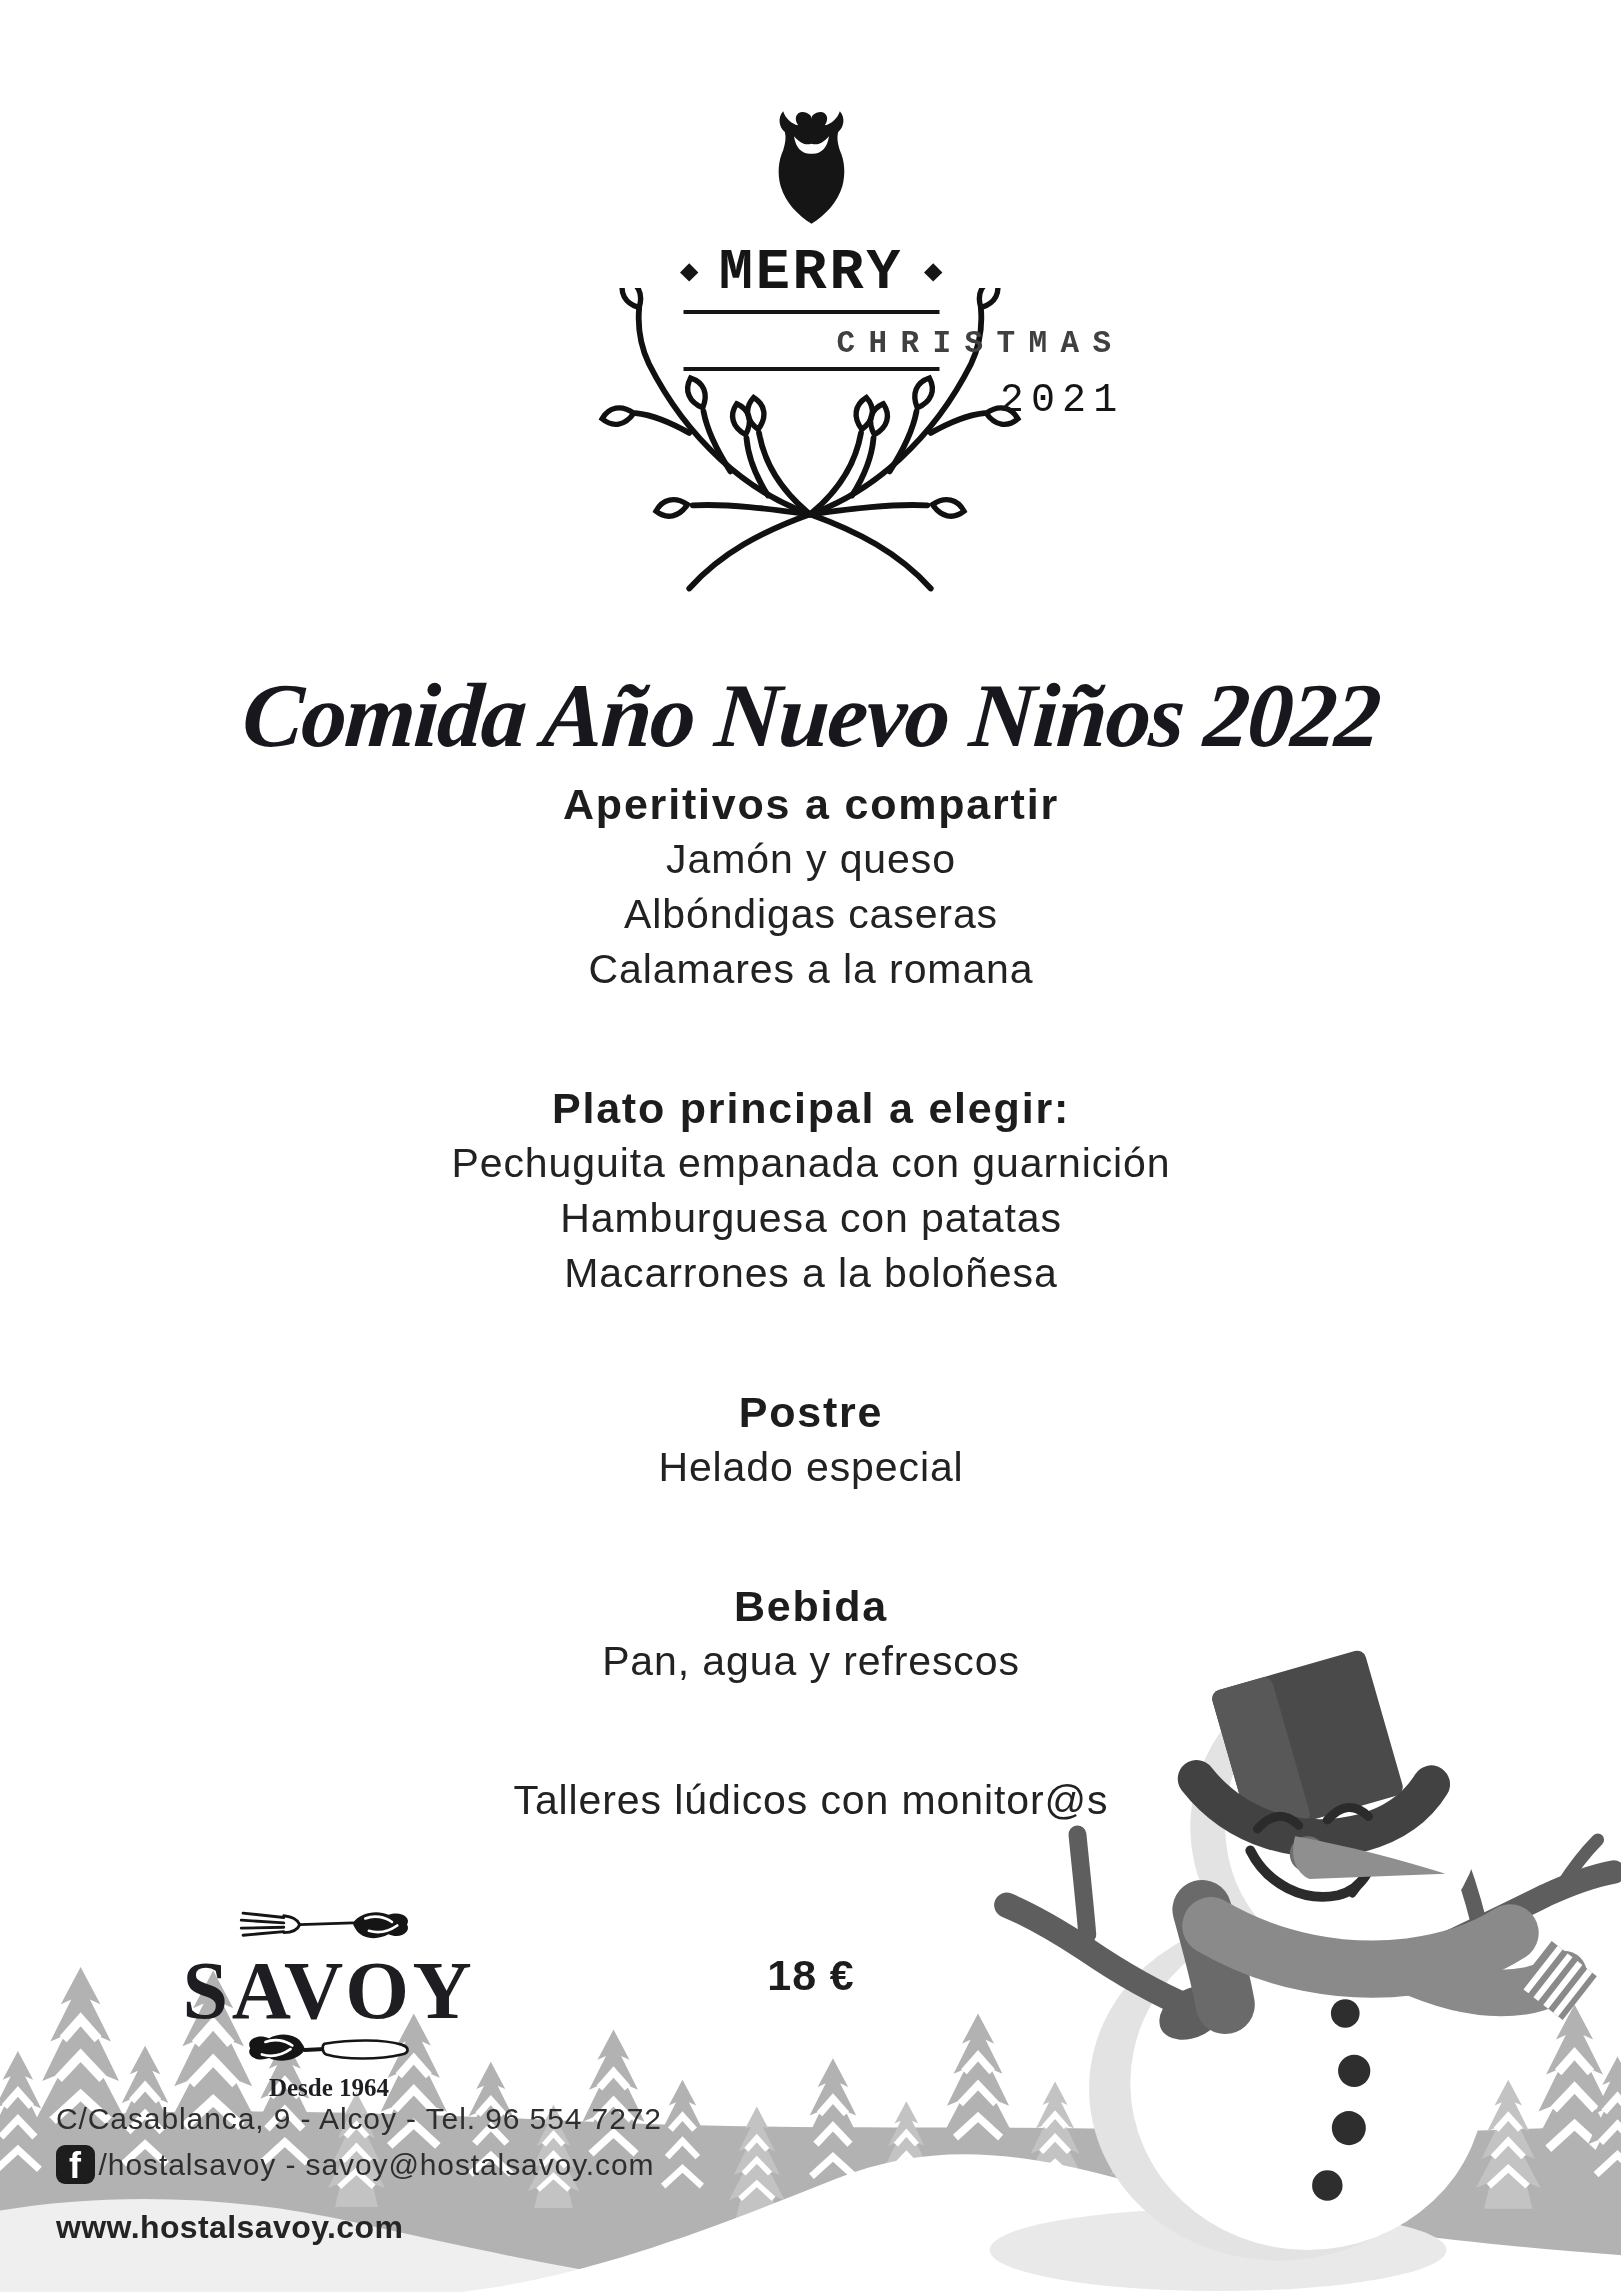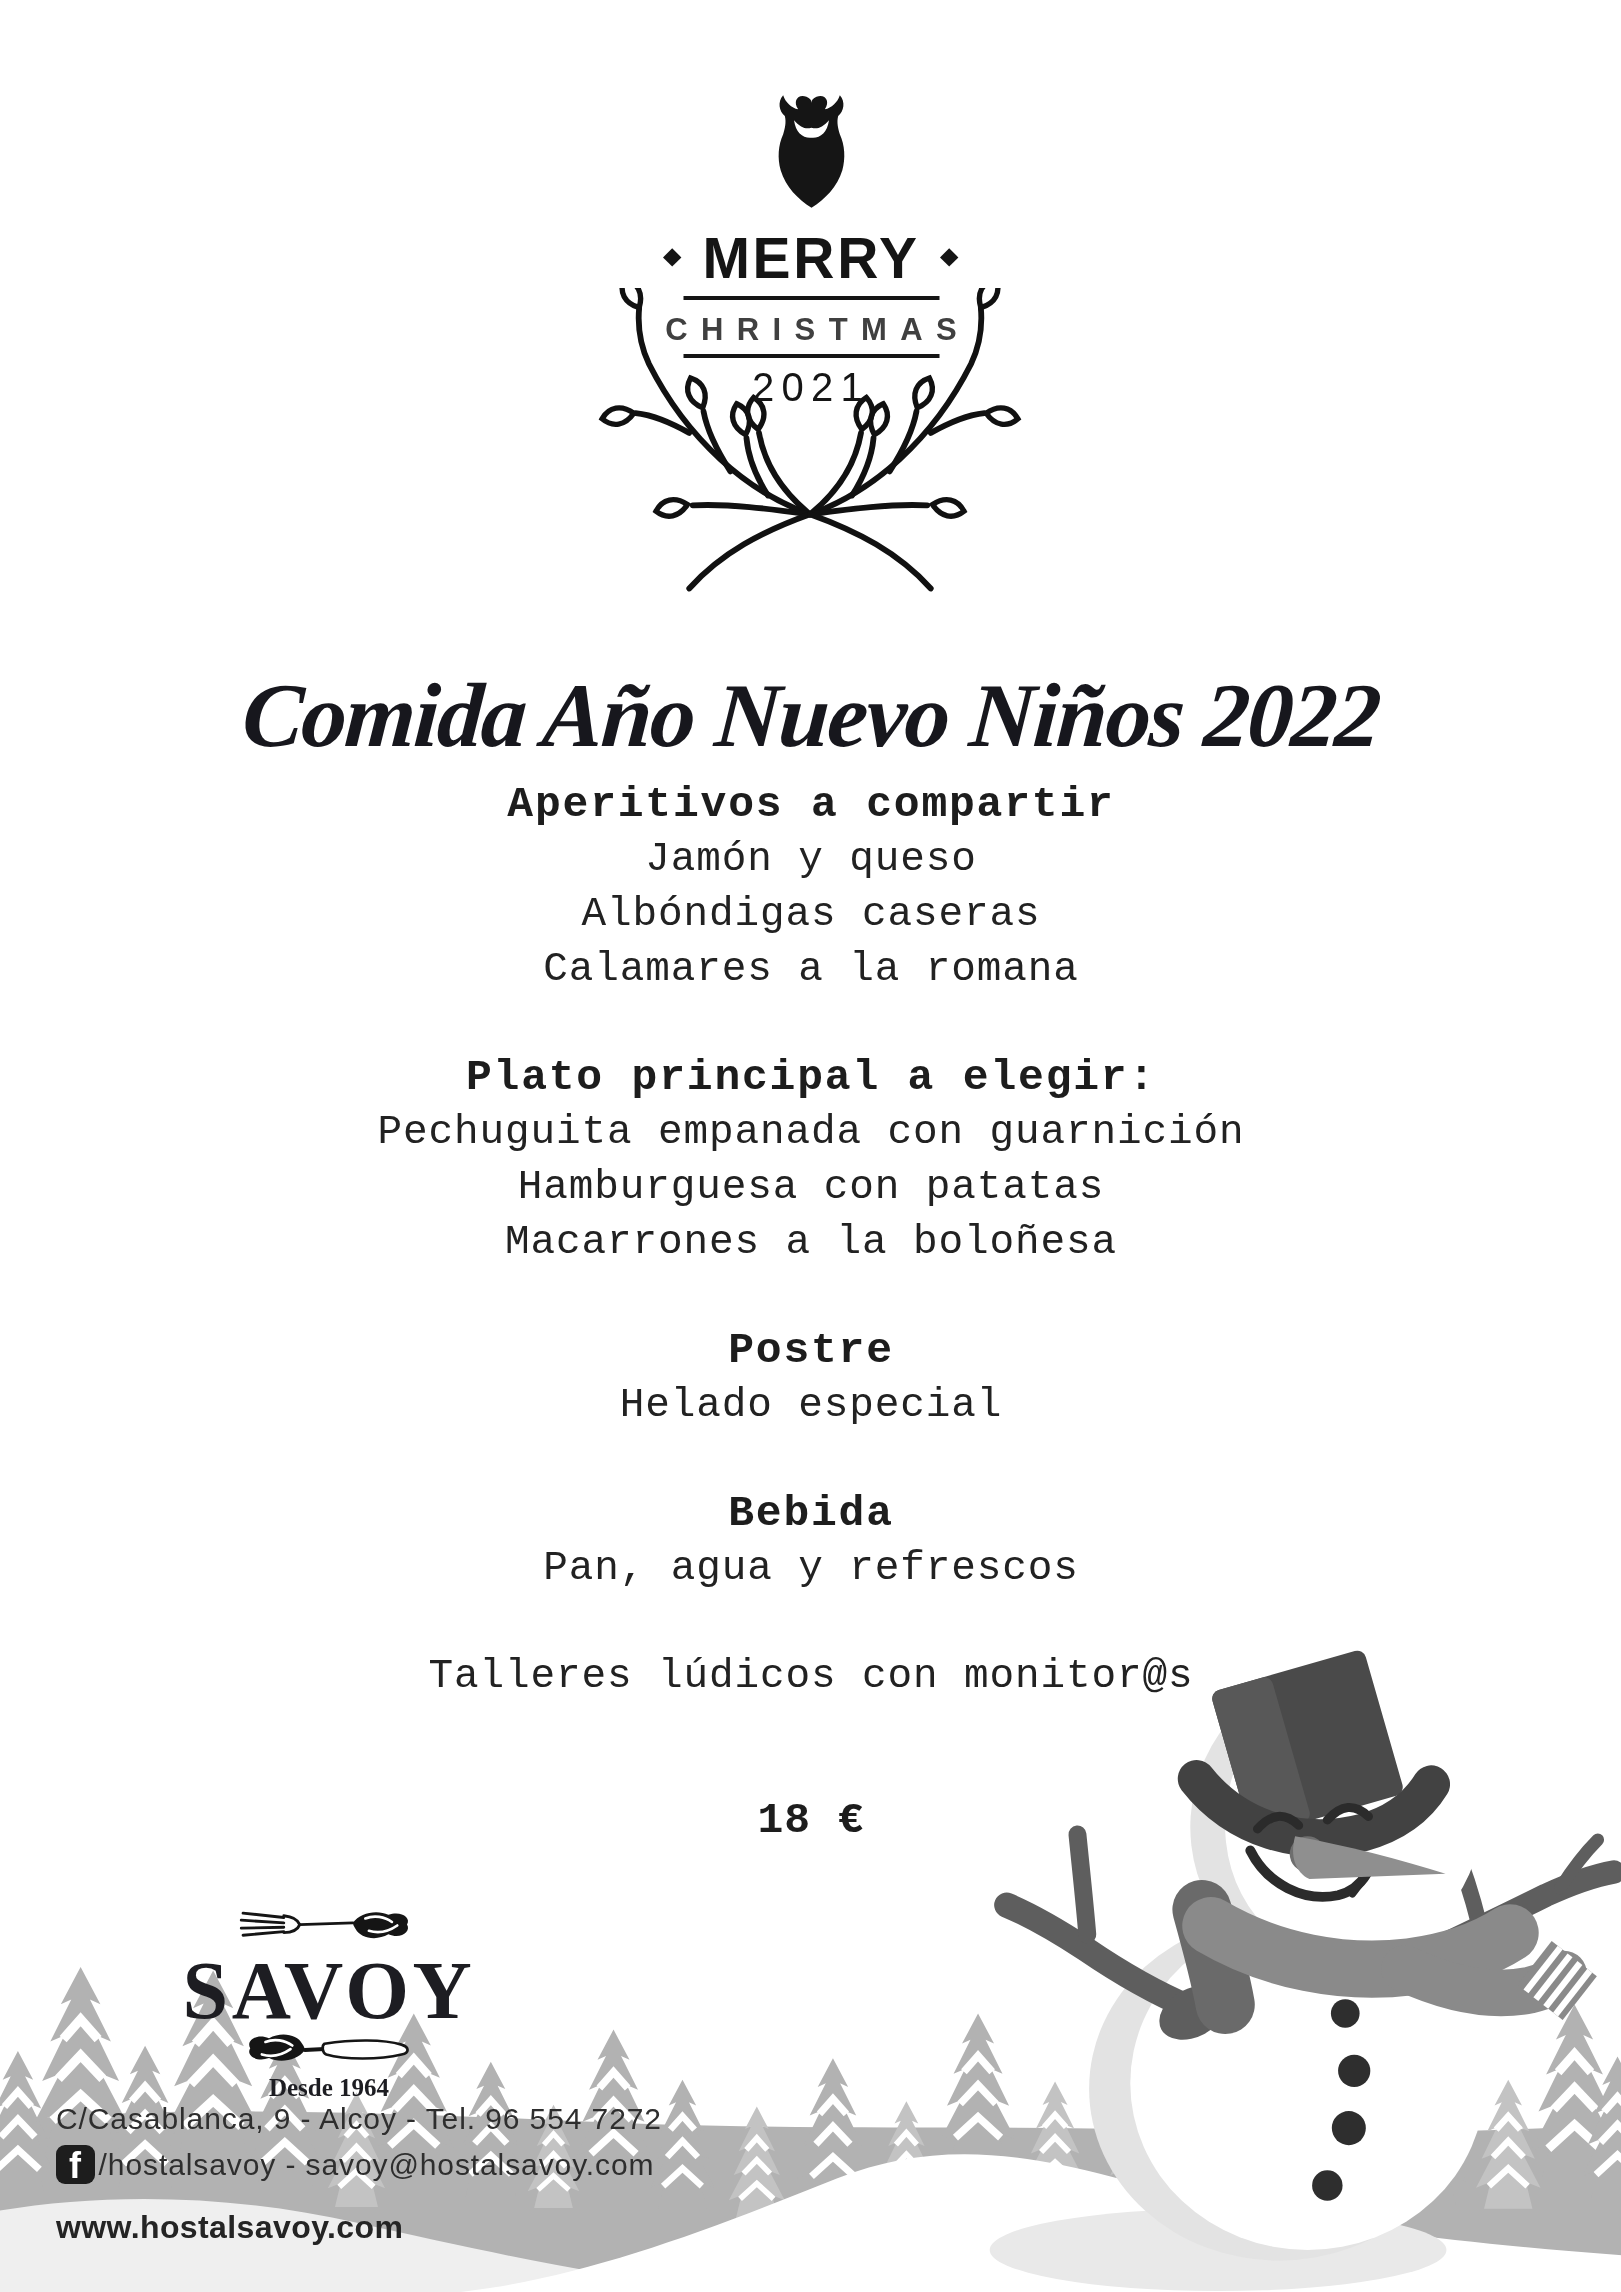--- a/index.html
+++ b/index.html
@@ -6,21 +6,21 @@
   body{
     width:1622px;height:2293px;position:relative;overflow:hidden;
     background:#ffffff;
     font-family:"Liberation Sans", sans-serif;
     color:#222;
   }
   .abs{position:absolute;}
   .cx{left:50%;transform:translateX(-50%);}
 
   
-  .logo{top:90px;width:627px;text-align:center;z-index:3;}
+  .logo{top:106px;width:627px;text-align:right;z-index:3;font-family:Liberation Mono, monospace;}
   .beard-wrap{display:flex;justify-content:center;}
   .merry-row{
     display:flex;align-items:center;justify-content:center;gap:23px;
     margin-top:12.5px;
   }
   .merry{
     font-size:57px;font-weight:700;letter-spacing:2.7px;color:#151515;
   }
   .diamond{
     width:13.4px;height:13.4px;background:#151515;transform:rotate(45deg);
@@ -45,22 +45,22 @@
     font-family:"Liberation Serif", serif;
     font-style:italic;font-weight:700;
     font-size:91px;letter-spacing:-1.8px;color:#17171d;
     transform:skewX(-4deg);
     z-index:3;
   }
 
   
   .menu{
     top:777px;left:0;width:100%;
-    display:flex;flex-direction:column;align-items:center;gap:53px;
-    z-index:3;text-align:center;font-family:Liberation Mono, monospace;
+    display:flex;flex-direction:column;align-items:center;gap:84px;
+    z-index:3;text-align:center;
   }
   .menu-section{display:flex;flex-direction:column;align-items:center;}
   .menu-heading{
     font-size:43px;font-weight:700;letter-spacing:1.8px;
     line-height:55px;color:#1d1d1d;
   }
   .menu-item{
     font-size:41px;font-weight:400;letter-spacing:0.9px;
     line-height:55px;color:#222;
   }

